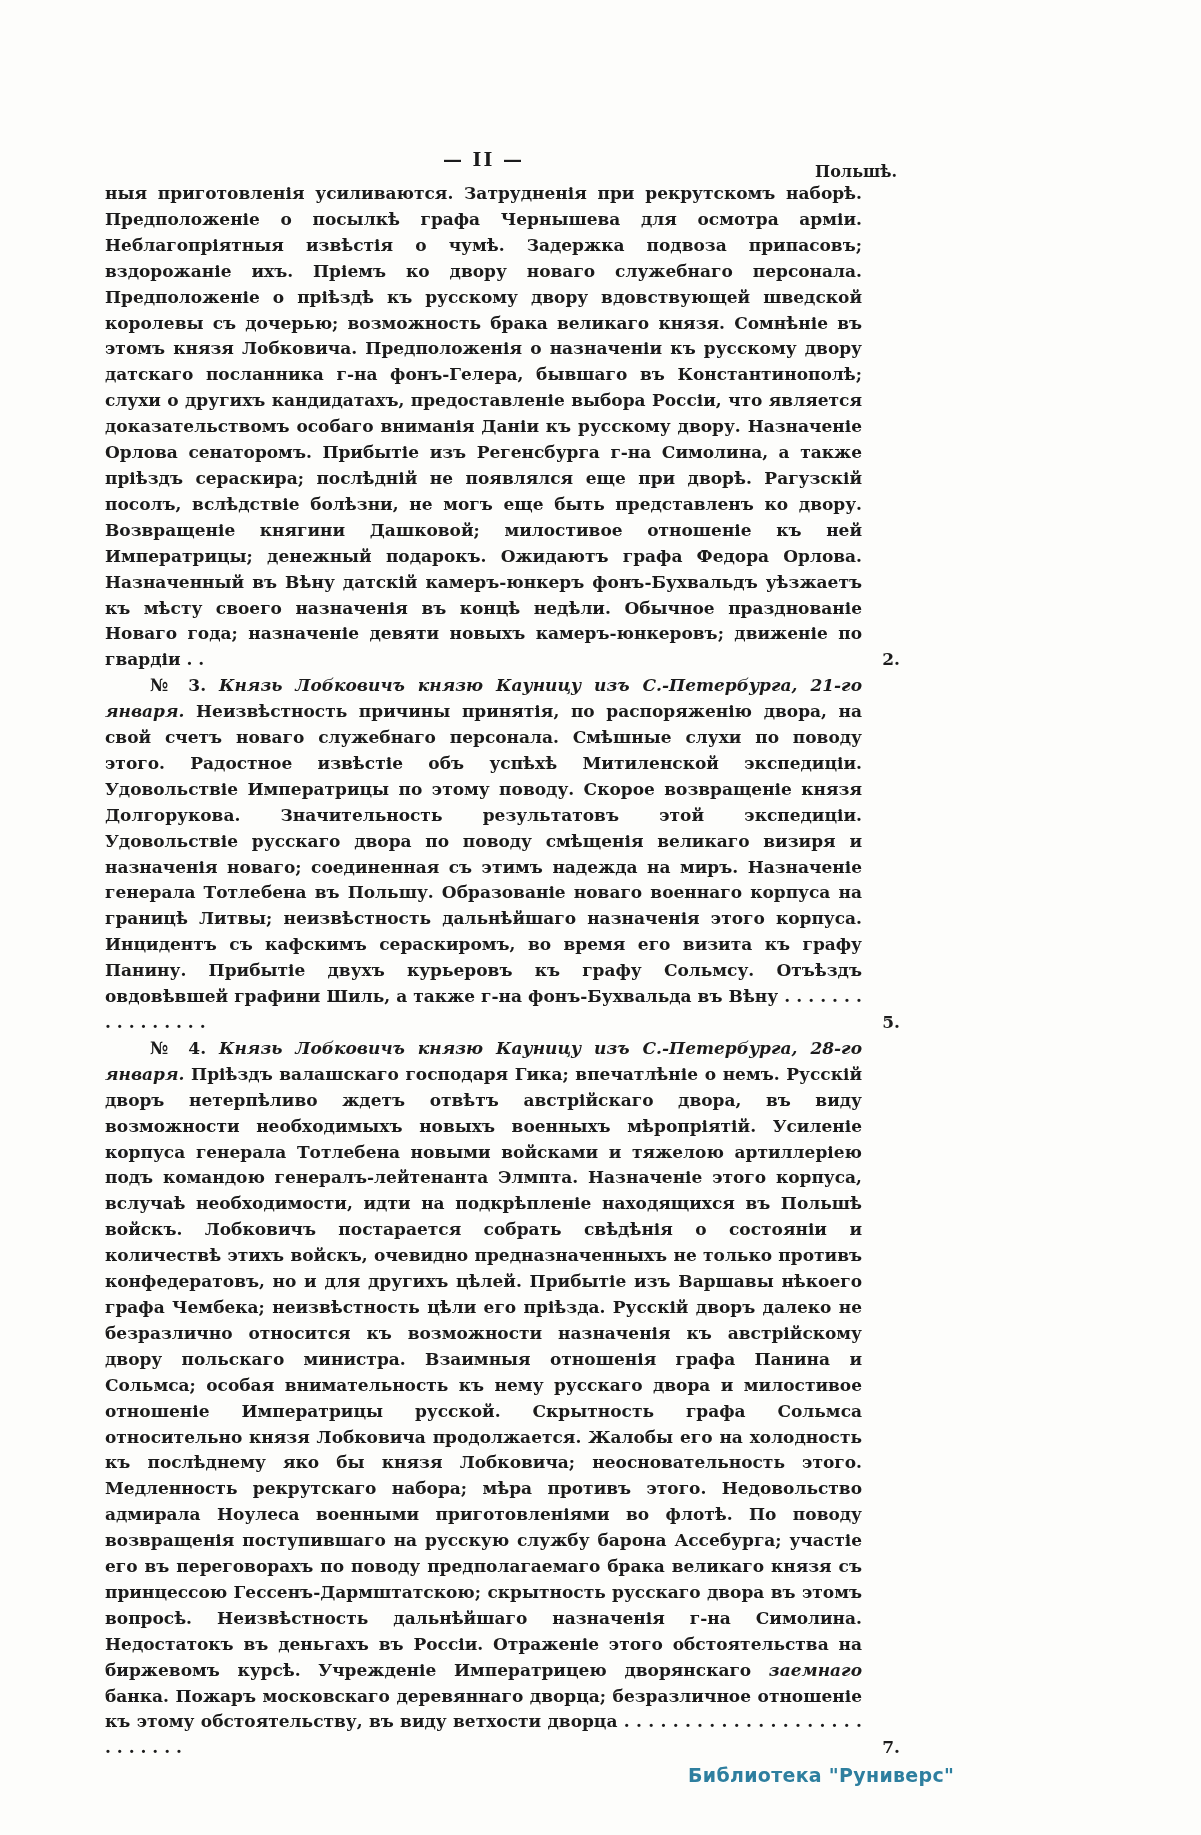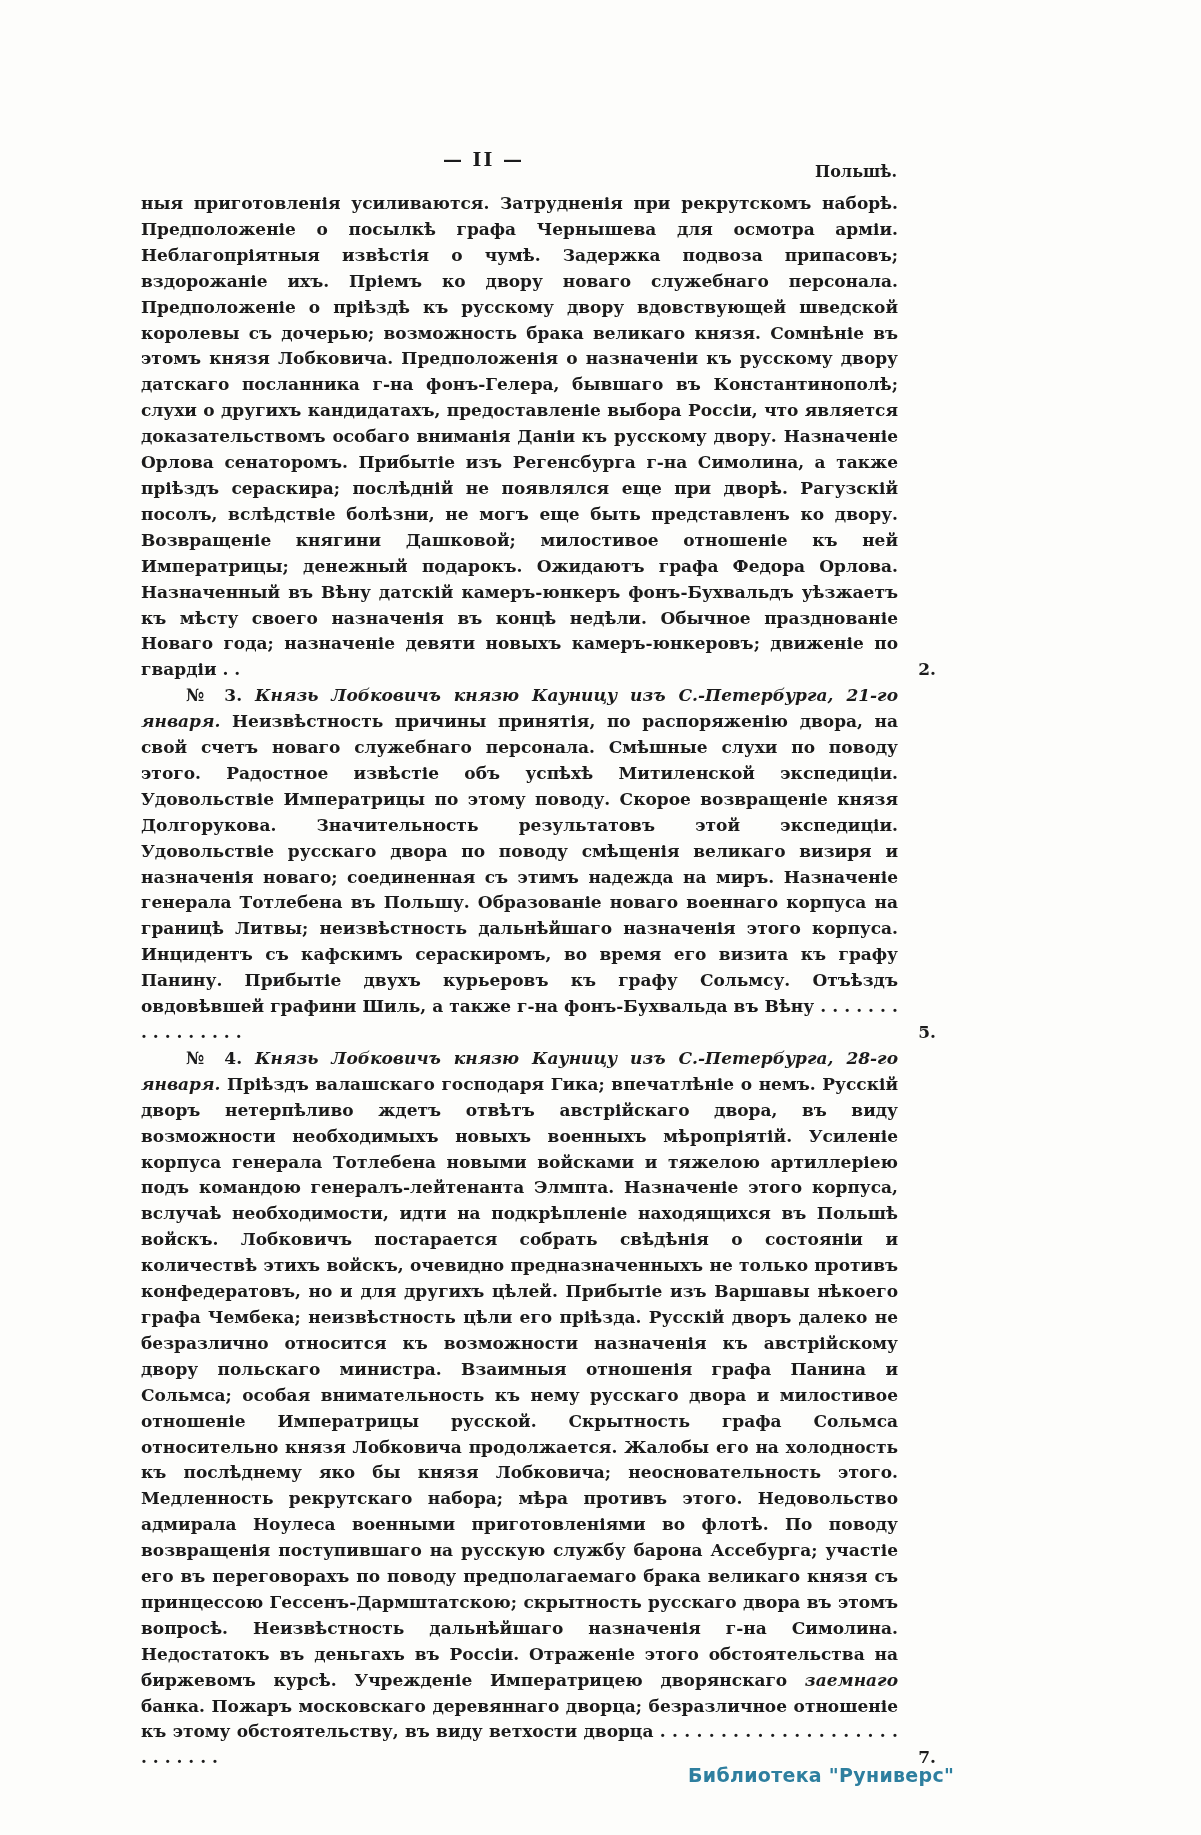--- a/index.html
+++ b/index.html
@@ -35,24 +35,23 @@
     position: absolute;
     top: 162px;
     left: 105px;
     width: 792px;
     text-align: right;
     font-weight: 700;
     font-size: 16px;
   }
   .toc {
     position: absolute;
-    top: 191px;
+    top: 181px;
     left: 105px;
     width: 795px;
-    margin-left: 36px;
   }
   .entry {
     position: relative;
     padding-right: 38px;
     text-align: justify;
     font-weight: 700;
     font-size: 17px;
     line-height: 25.9px;
   }
   .entry.indented {

